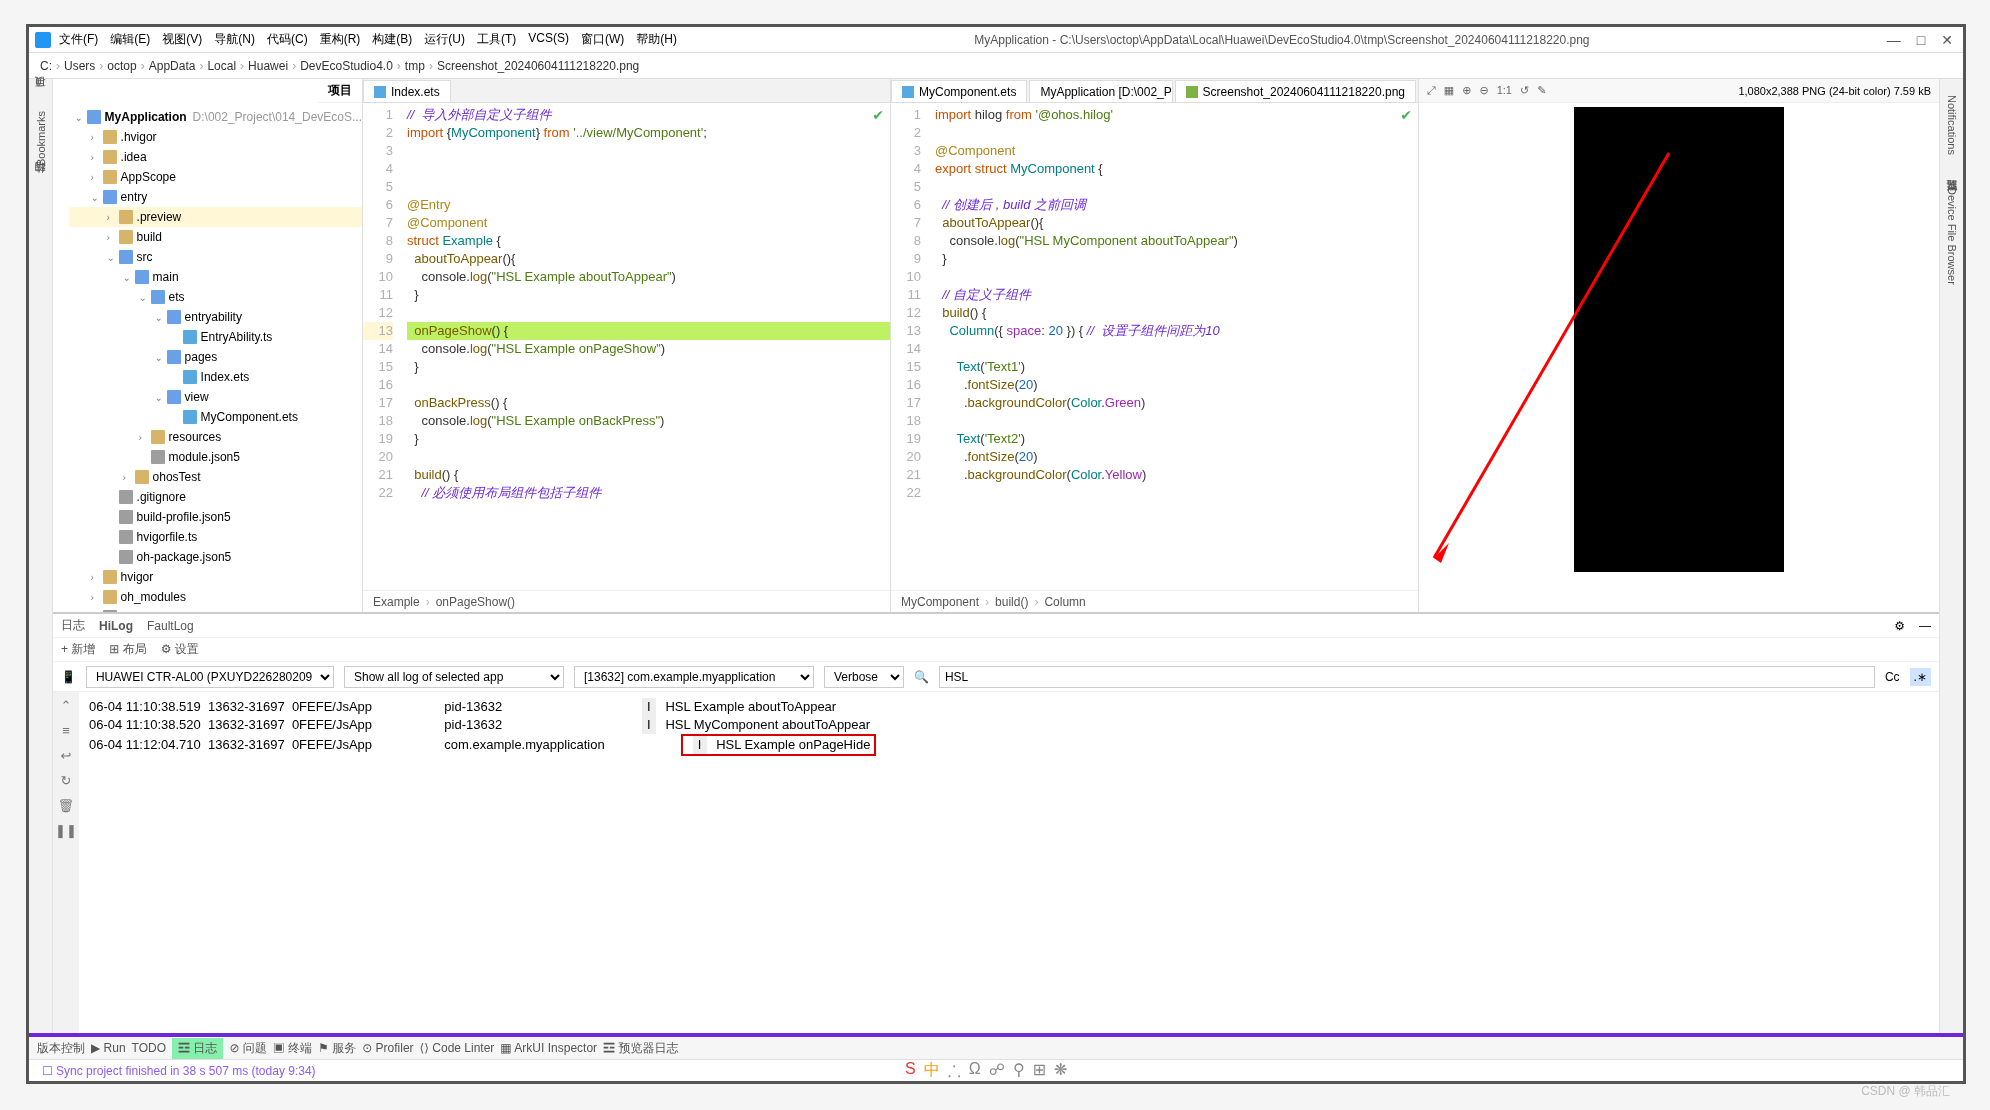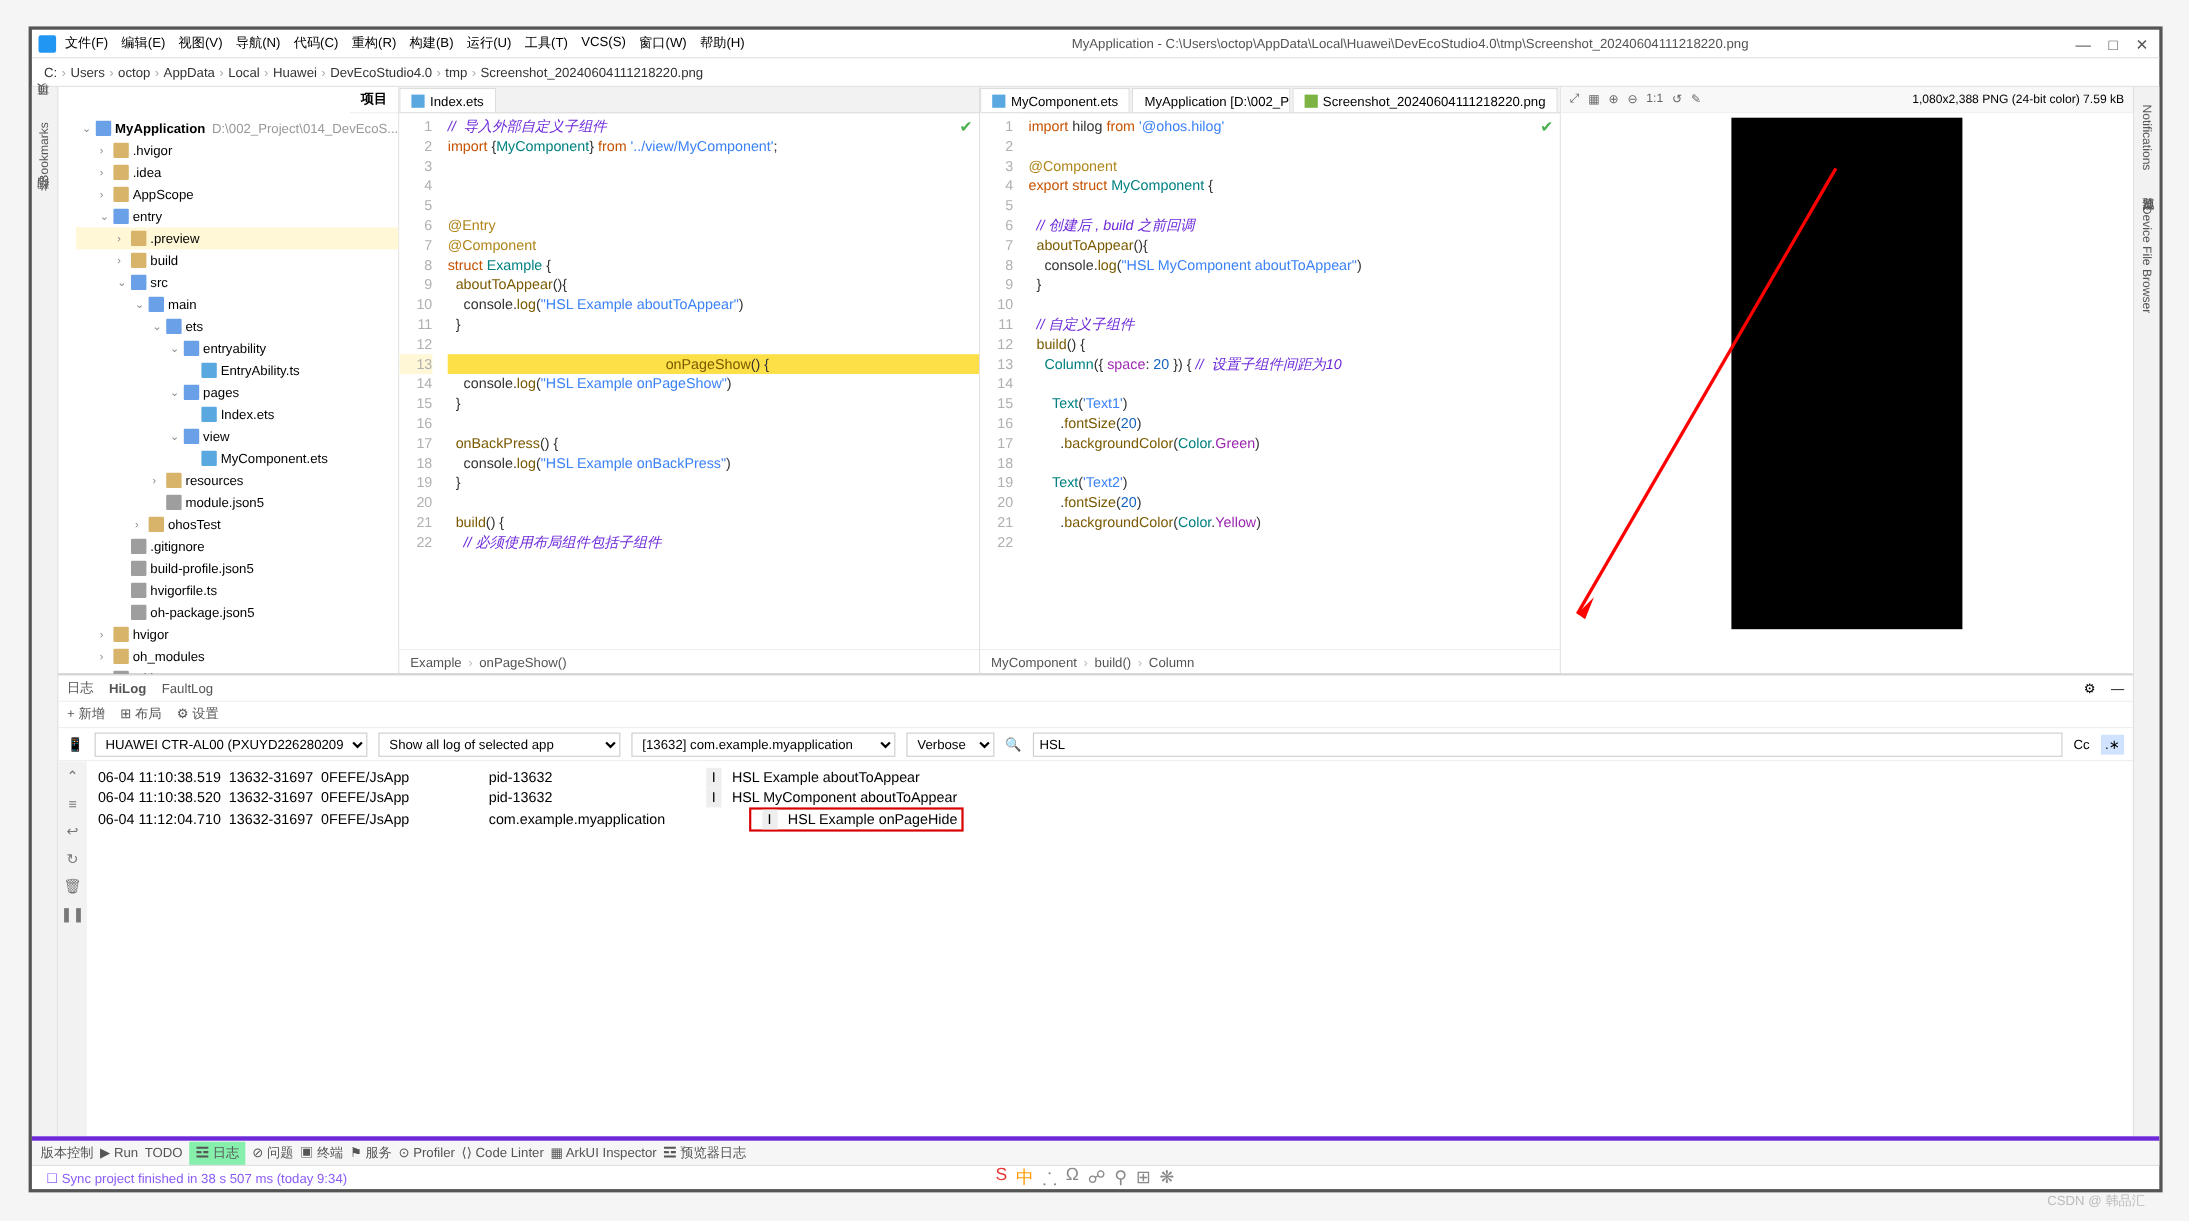--- a/index.html
+++ b/index.html
@@ -38,25 +38,25 @@
 .tab { padding:3px 10px; background:#fff; border:1px solid #ddd; border-bottom:none; margin-right:2px; display:flex; align-items:center; gap:5px; height:22px; }
 .tab .ico { width:12px; height:12px; background:#5aa8e0; }
 .tab .ico-img { background:#7cb342; }
 .tab.long { max-width:720px; overflow:hidden; text-overflow:ellipsis; white-space:nowrap; }
 .code-wrap { flex:1; display:flex; font-family:Consolas,monospace; font-size:13px; overflow:hidden; position:relative; }
 .gutter { width:38px; background:#fff; text-align:right; color:#b0b0b0; padding:3px 8px 3px 0; line-height:18px; }
 .gutter .ln { height:18px; }
 .gutter .ln.hl { background:#fff7d6; }
 .code { flex:1; padding:3px 0 3px 6px; line-height:18px; white-space:pre; color:#333; }
 .code .row { height:18px; }
-.code .row.hl { background:#fde047;text-align:center; }
+.code .row.hl { background:#bef264; }
 .kw { color:#c75200; }
 .type { color:#008080; }
 .fn { color:#7a5a00; }
-.str { color:#3b82f6; }
+.str { color:#4d7c0f; }
 .cmt { color:#6d28d9; font-style:italic; }
 .num { color:#1565c0; }
 .prop { color:#9c27b0; }
 .anno { color:#b0861a; }
 .check { position:absolute; top:4px; right:6px; color:#4caf50; font-size:14px; }
 .cbreadcrumb { height:22px; border-top:1px solid #eee; font-size:12px; padding:0 10px; display:flex; align-items:center; color:#555; }
 .cbreadcrumb .sep { margin:0 6px; color:#bbb; }
 .preview { width:520px; display:flex; flex-direction:column; }
 .preview-bar { height:24px; display:flex; align-items:center; justify-content:space-between; padding:0 8px; font-size:11px; border-bottom:1px solid #eee; background:#f8f8f8; }
 .preview-bar .icons { display:flex; gap:8px; color:#666; }

